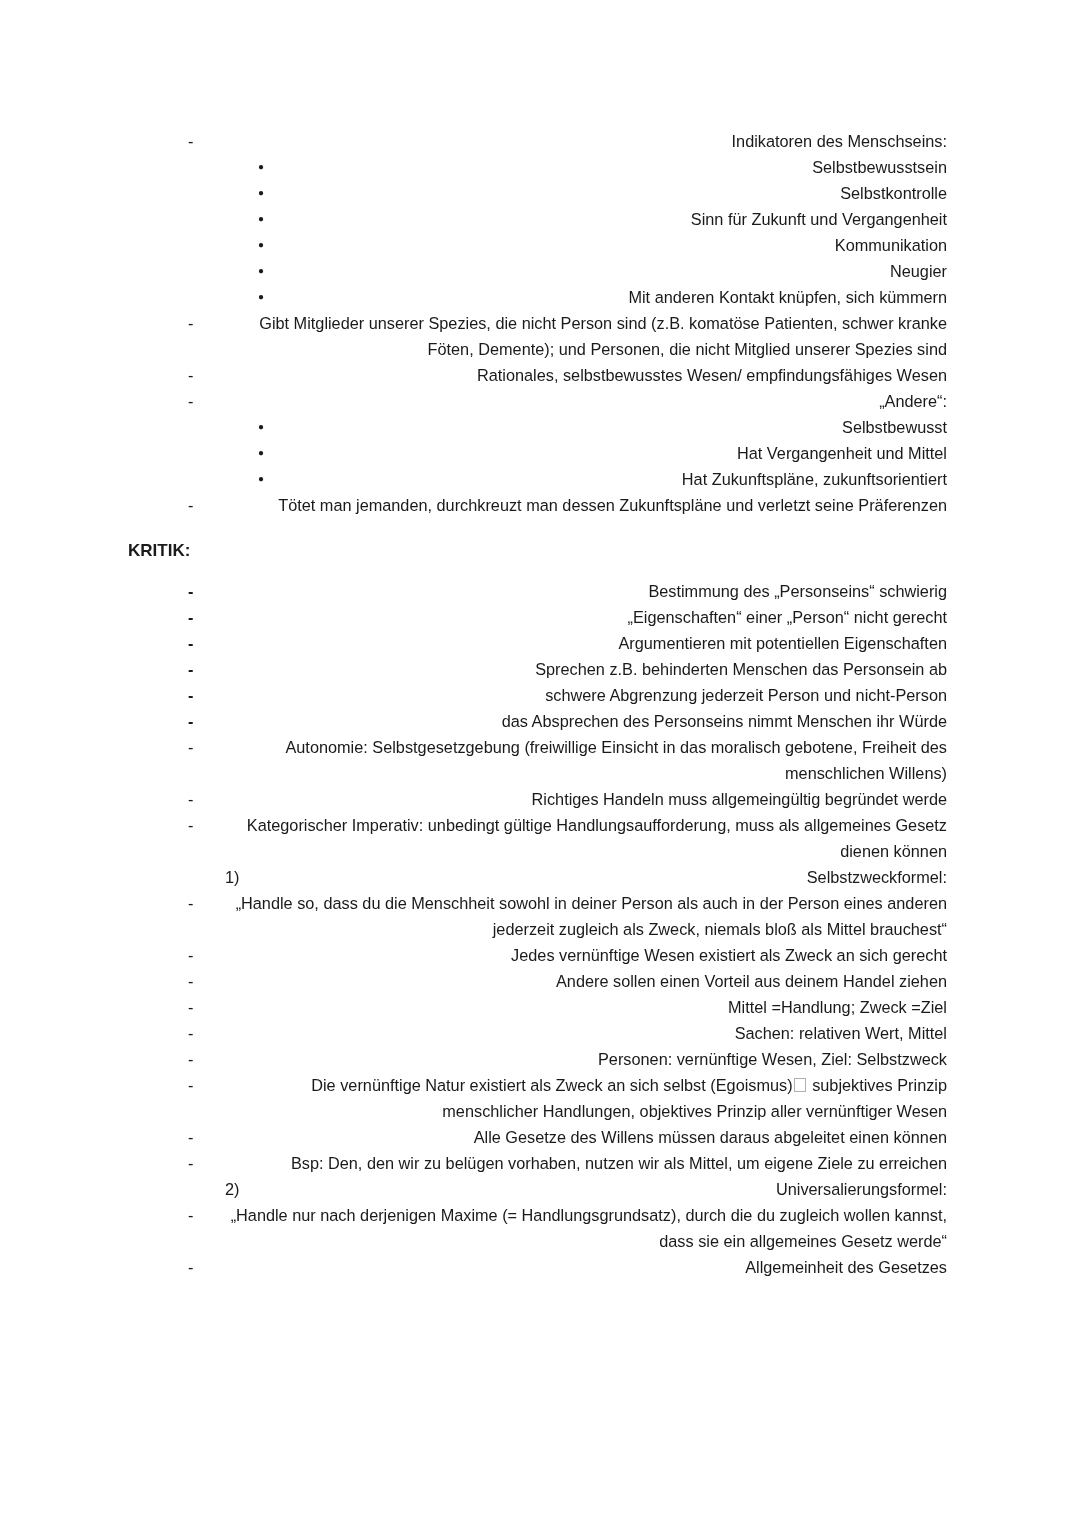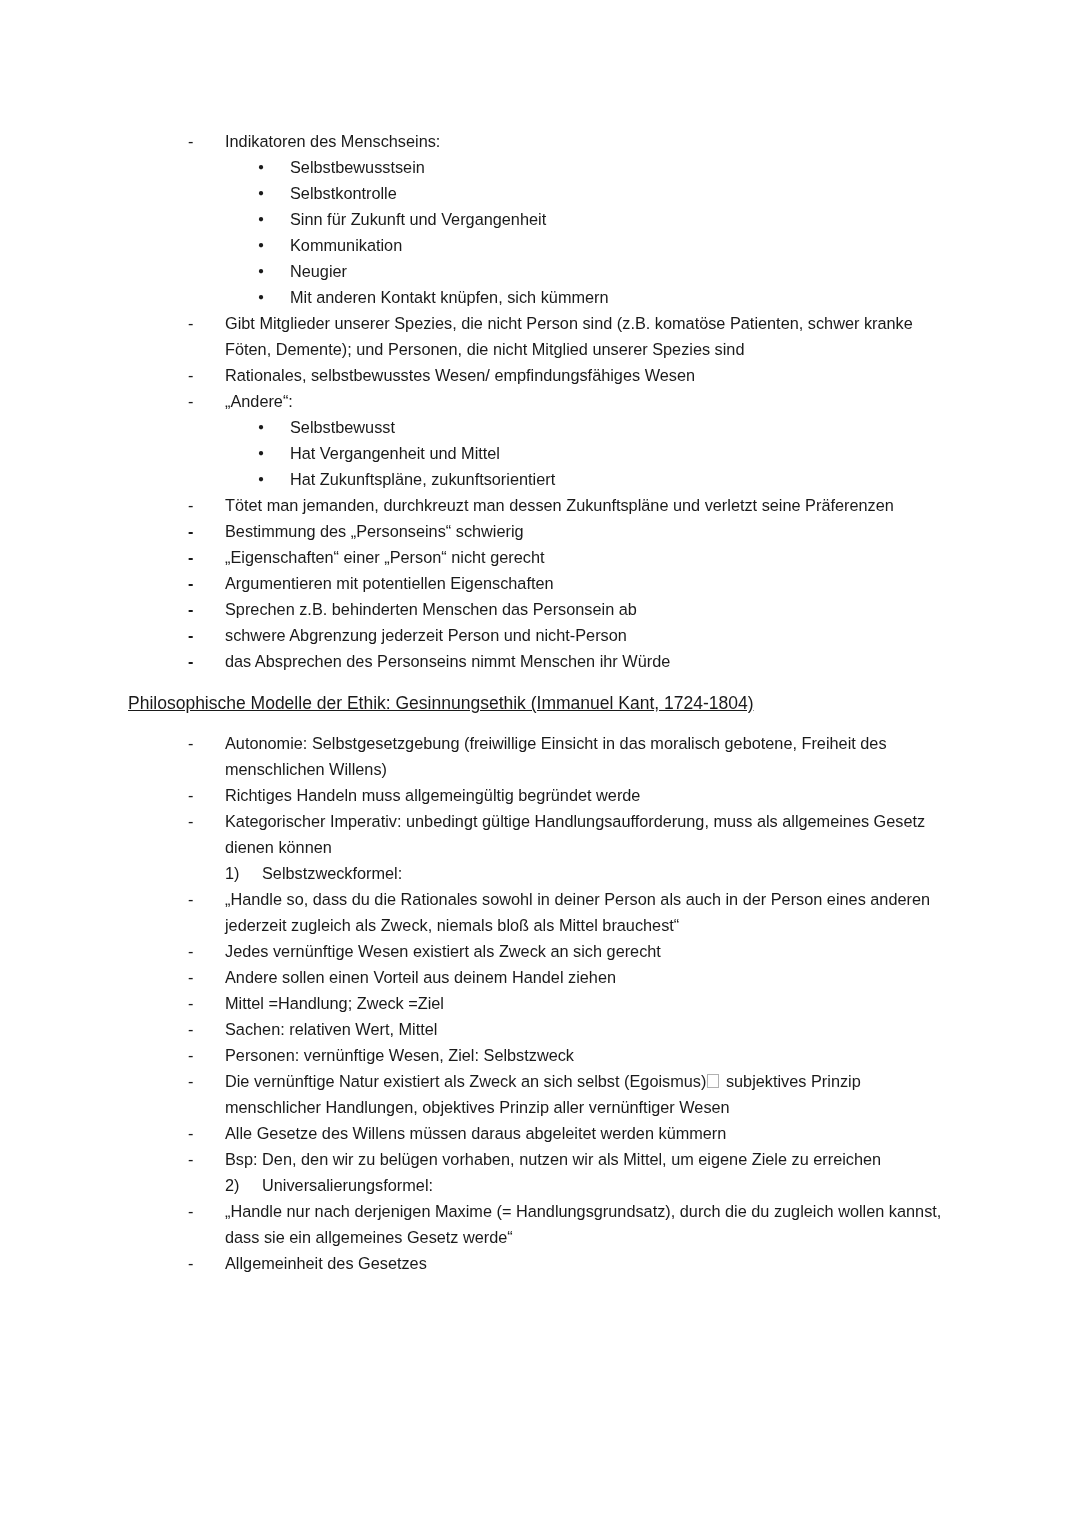--- a/index.html
+++ b/index.html
@@ -42,20 +42,21 @@
     display: flex;
     align-items: flex-start;
   }
   .li .marker {
     flex: 0 0 37px;
     white-space: pre;
   }
   .li .txt {
     flex: 1 1 auto;
     min-width: 0;
+    text-align: right;
   }
   .li.lvl1 { margin-left: 60px; }
   .li.lvl2 { margin-left: 130px; }
   .li.lvl2 .marker { flex-basis: 32px; }
   .li.numbered { margin-left: 97px; }
   .marker.disc {
     font-size: 10px;
     line-height: 26px;
   }
   .marker.bold {
@@ -127,20 +128,21 @@
         </div>
         <div class="li lvl2">
           <span class="marker disc">●</span>
           <span class="txt">Hat Zukunftspläne, zukunftsorientiert</span>
         </div>
         <div class="li lvl1">
           <span class="marker dash">-</span>
           <span class="txt">Tötet man jemanden, durchkreuzt man dessen Zukunftspläne und verletzt seine Präferenzen</span>
         </div>
       </div>
+      <div class="heading bold">KRITIK:</div>
       <div class="list">
         <div class="li lvl1">
           <span class="marker dash bold">-</span>
           <span class="txt">Bestimmung des „Personseins“ schwierig</span>
         </div>
         <div class="li lvl1">
           <span class="marker dash bold">-</span>
           <span class="txt">„Eigenschaften“ einer „Person“ nicht gerecht</span>
         </div>
         <div class="li lvl1">
@@ -153,41 +155,40 @@
         </div>
         <div class="li lvl1">
           <span class="marker dash bold">-</span>
           <span class="txt">schwere Abgrenzung jederzeit Person und nicht-Person</span>
         </div>
         <div class="li lvl1">
           <span class="marker dash bold">-</span>
           <span class="txt">das Absprechen des Personseins nimmt Menschen ihr Würde</span>
         </div>
       </div>
-      <div class="heading underline">Philosophische Modelle der Ethik: Gesinnungsethik (Immanuel Kant, 1724-1804)</div>
       <div class="list">
         <div class="li lvl1">
           <span class="marker dash">-</span>
           <span class="txt">Autonomie: Selbstgesetzgebung (freiwillige Einsicht in das moralisch gebotene, Freiheit des menschlichen Willens)</span>
         </div>
         <div class="li lvl1">
           <span class="marker dash">-</span>
           <span class="txt">Richtiges Handeln muss allgemeingültig begründet werde</span>
         </div>
         <div class="li lvl1">
           <span class="marker dash">-</span>
           <span class="txt">Kategorischer Imperativ: unbedingt gültige Handlungsaufforderung, muss als allgemeines Gesetz dienen können</span>
         </div>
         <div class="li lvl1 numbered">
           <span class="marker number">1)</span>
           <span class="txt">Selbstzweckformel:</span>
         </div>
         <div class="li lvl1">
           <span class="marker dash">-</span>
-          <span class="txt">„Handle so, dass du die Rationales sowohl in deiner Person als auch in der Person eines anderen jederzeit zugleich als Zweck, niemals bloß als Mittel brauchest“</span>
+          <span class="txt">„Handle so, dass du die Menschheit sowohl in deiner Person als auch in der Person eines anderen jederzeit zugleich als Zweck, niemals bloß als Mittel brauchest“</span>
         </div>
         <div class="li lvl1">
           <span class="marker dash">-</span>
           <span class="txt">Jedes vernünftige Wesen existiert als Zweck an sich gerecht</span>
         </div>
         <div class="li lvl1">
           <span class="marker dash">-</span>
           <span class="txt">Andere sollen einen Vorteil aus deinem Handel ziehen</span>
         </div>
         <div class="li lvl1">
@@ -201,21 +202,21 @@
         <div class="li lvl1">
           <span class="marker dash">-</span>
           <span class="txt">Personen: vernünftige Wesen, Ziel: Selbstzweck</span>
         </div>
         <div class="li lvl1">
           <span class="marker dash">-</span>
           <span class="txt">Die vernünftige Natur existiert als Zweck an sich selbst (Egoismus)<span class="tofu"></span> subjektives Prinzip menschlicher Handlungen, objektives Prinzip aller vernünftiger Wesen</span>
         </div>
         <div class="li lvl1">
           <span class="marker dash">-</span>
-          <span class="txt">Alle Gesetze des Willens müssen daraus abgeleitet werden kümmern</span>
+          <span class="txt">Alle Gesetze des Willens müssen daraus abgeleitet einen können</span>
         </div>
         <div class="li lvl1">
           <span class="marker dash">-</span>
           <span class="txt">Bsp: Den, den wir zu belügen vorhaben, nutzen wir als Mittel, um eigene Ziele zu erreichen</span>
         </div>
         <div class="li lvl1 numbered">
           <span class="marker number">2)</span>
           <span class="txt">Universalierungsformel:</span>
         </div>
         <div class="li lvl1">

